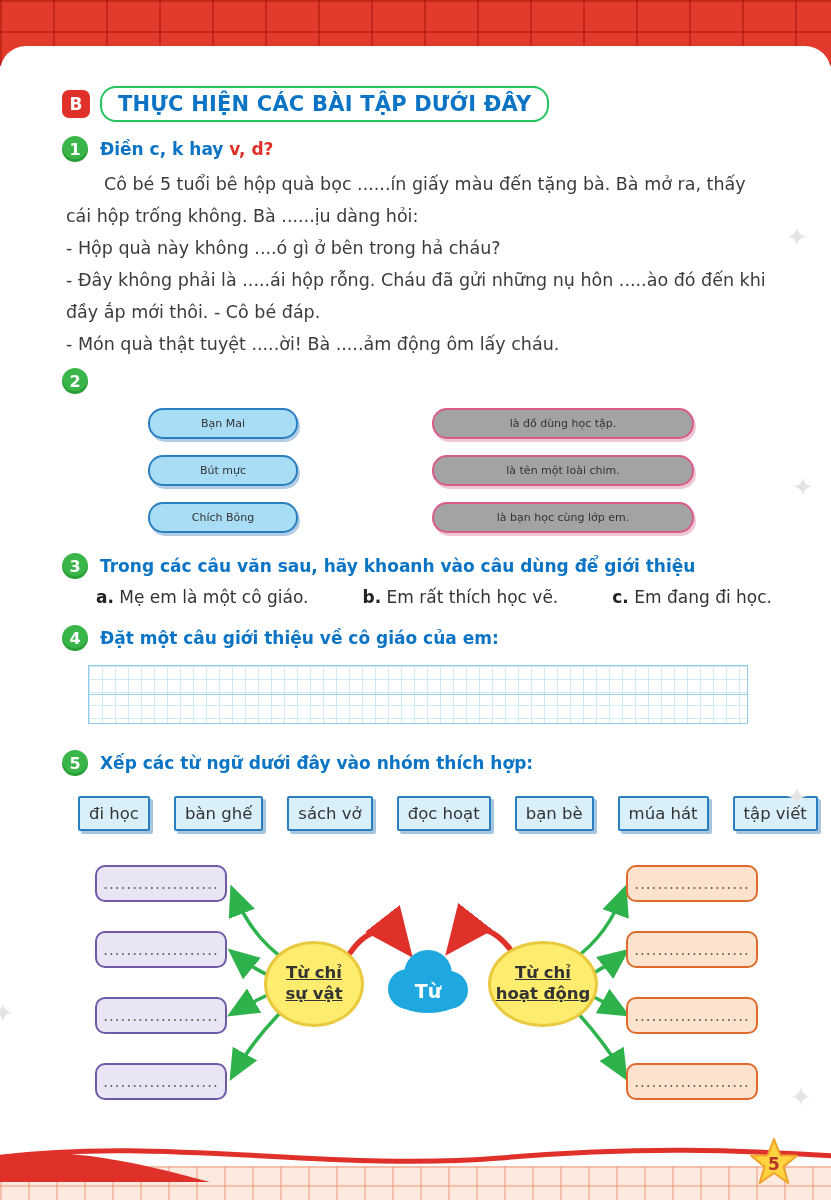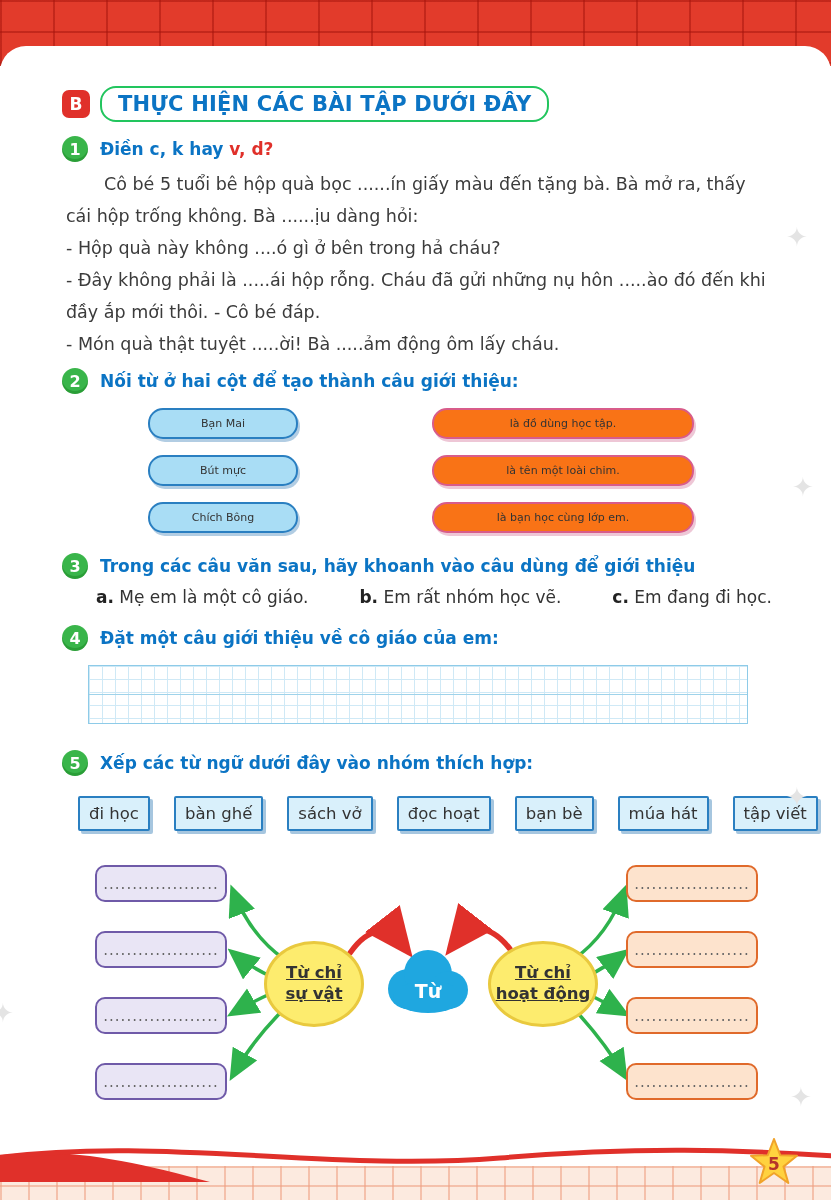--- a/index.html
+++ b/index.html
@@ -42,21 +42,21 @@
   .story{margin:2px 0 0 4px;font-size:17.5px;color:#3b3b3b;}
   .story p{margin:0;line-height:32px;}
   .story .indent{text-indent:38px;}
 
   
   .match{display:flex;margin-top:14px;}
   .match-left{margin-left:86px;width:150px;display:flex;flex-direction:column;gap:16px;}
   .match-right{margin-left:134px;width:262px;display:flex;flex-direction:column;gap:16px;}
   .mbox{border-radius:15px;padding:7px 10px;text-align:center;font-size:11px;color:#333;box-sizing:border-box;}
   .mbox.blue{background:#a9ddf5;border:2px solid #2a7fc1;box-shadow:2px 3px 0 rgba(33,112,175,.35);}
-  .mbox.pink{background:#f97316;border:2px solid #d85c8a;box-shadow:2px 3px 0 rgba(200,70,120,.3);}
+  .mbox.pink{background:#a3a3a3;border:2px solid #d85c8a;box-shadow:2px 3px 0 rgba(200,70,120,.3);}
 
   
   .abc{display:flex;justify-content:space-between;margin:8px 0 0 34px;width:676px;font-size:17px;color:#333;}
   .abc .lab{font-weight:bold;color:#222;}
 
   
   .write-grid{margin:14px 0 0 26px;width:658px;height:57px;border:1px solid #8ecbe8;background-color:#fff;
     background-image:
       linear-gradient(#9fd3ea,#9fd3ea),
       repeating-linear-gradient(to right,#cfe9f6 0 1px,transparent 1px 13px),
@@ -109,21 +109,20 @@
         <p class="indent">Cô bé 5 tuổi bê hộp quà bọc ......ín giấy màu đến tặng bà. Bà mở ra, thấy cái hộp trống không. Bà ......ịu dàng hỏi:</p>
         <p>- Hộp quà này không ....ó gì ở bên trong hả cháu?</p>
         <p>- Đây không phải là .....ái hộp rỗng. Cháu đã gửi những nụ hôn .....ào đó đến khi đầy ắp mới thôi. - Cô bé đáp.</p>
         <p>- Món quà thật tuyệt .....ời! Bà .....ảm động ôm lấy cháu.</p>
       </div>
     </div>
 
     <div class="ex">
       <div class="ex-head">
         <span class="num">2</span>
-        <span class="ex-title">Nối từ ở hai cột để tạo thành câu giới thiệu:</span>
       </div>
       <div class="match">
         <div class="match-left">
           <div class="mbox blue">Bạn Mai</div>
           <div class="mbox blue">Bút mực</div>
           <div class="mbox blue">Chích Bông</div>
         </div>
         <div class="match-right">
           <div class="mbox pink">là đồ dùng học tập.</div>
           <div class="mbox pink">là tên một loài chim.</div>
@@ -132,21 +131,21 @@
       </div>
     </div>
 
     <div class="ex">
       <div class="ex-head" style="margin-top:20px;">
         <span class="num">3</span>
         <span class="ex-title">Trong các câu văn sau, hãy khoanh vào câu dùng để giới thiệu</span>
       </div>
       <div class="abc">
         <span><span class="lab">a.</span><span> Mẹ em là một cô giáo.</span></span>
-        <span><span class="lab">b.</span><span> Em rất nhóm học vẽ.</span></span>
+        <span><span class="lab">b.</span><span> Em rất thích học vẽ.</span></span>
         <span><span class="lab">c.</span><span> Em đang đi học.</span></span>
       </div>
     </div>
 
     <div class="ex">
       <div class="ex-head" style="margin-top:18px;">
         <span class="num">4</span>
         <span class="ex-title">Đặt một câu giới thiệu về cô giáo của em:</span>
       </div>
       <div class="write-grid"></div>

